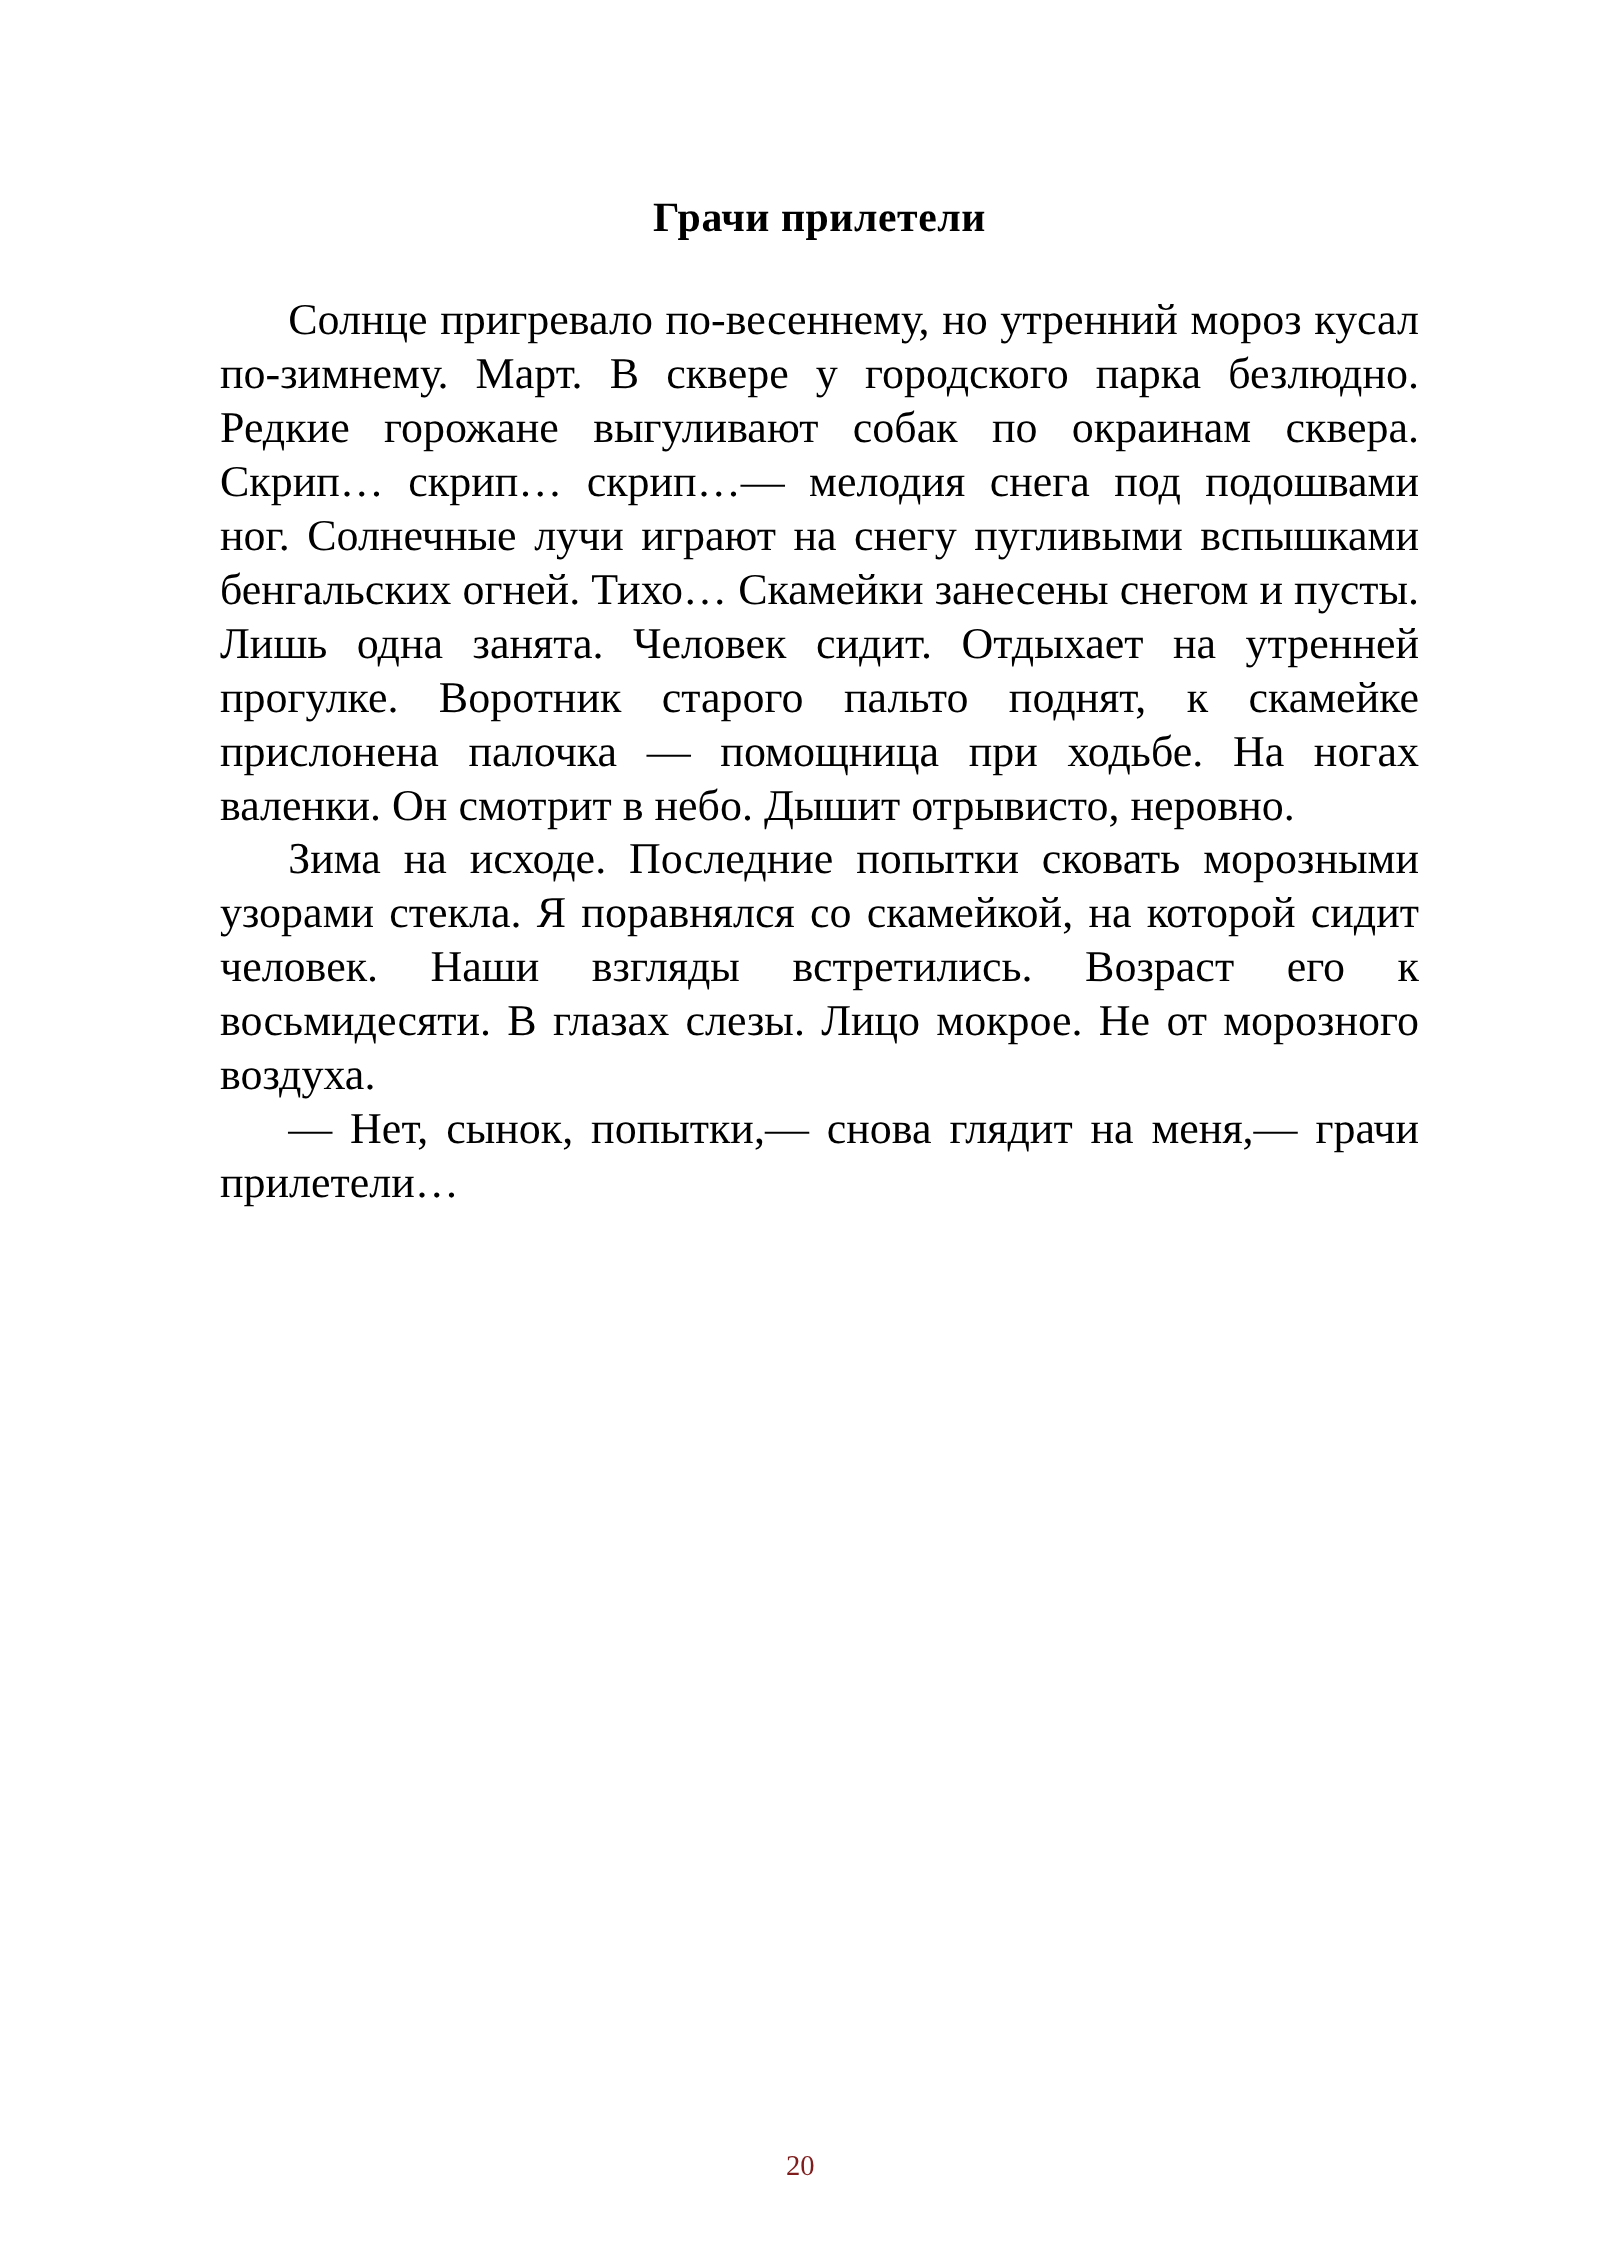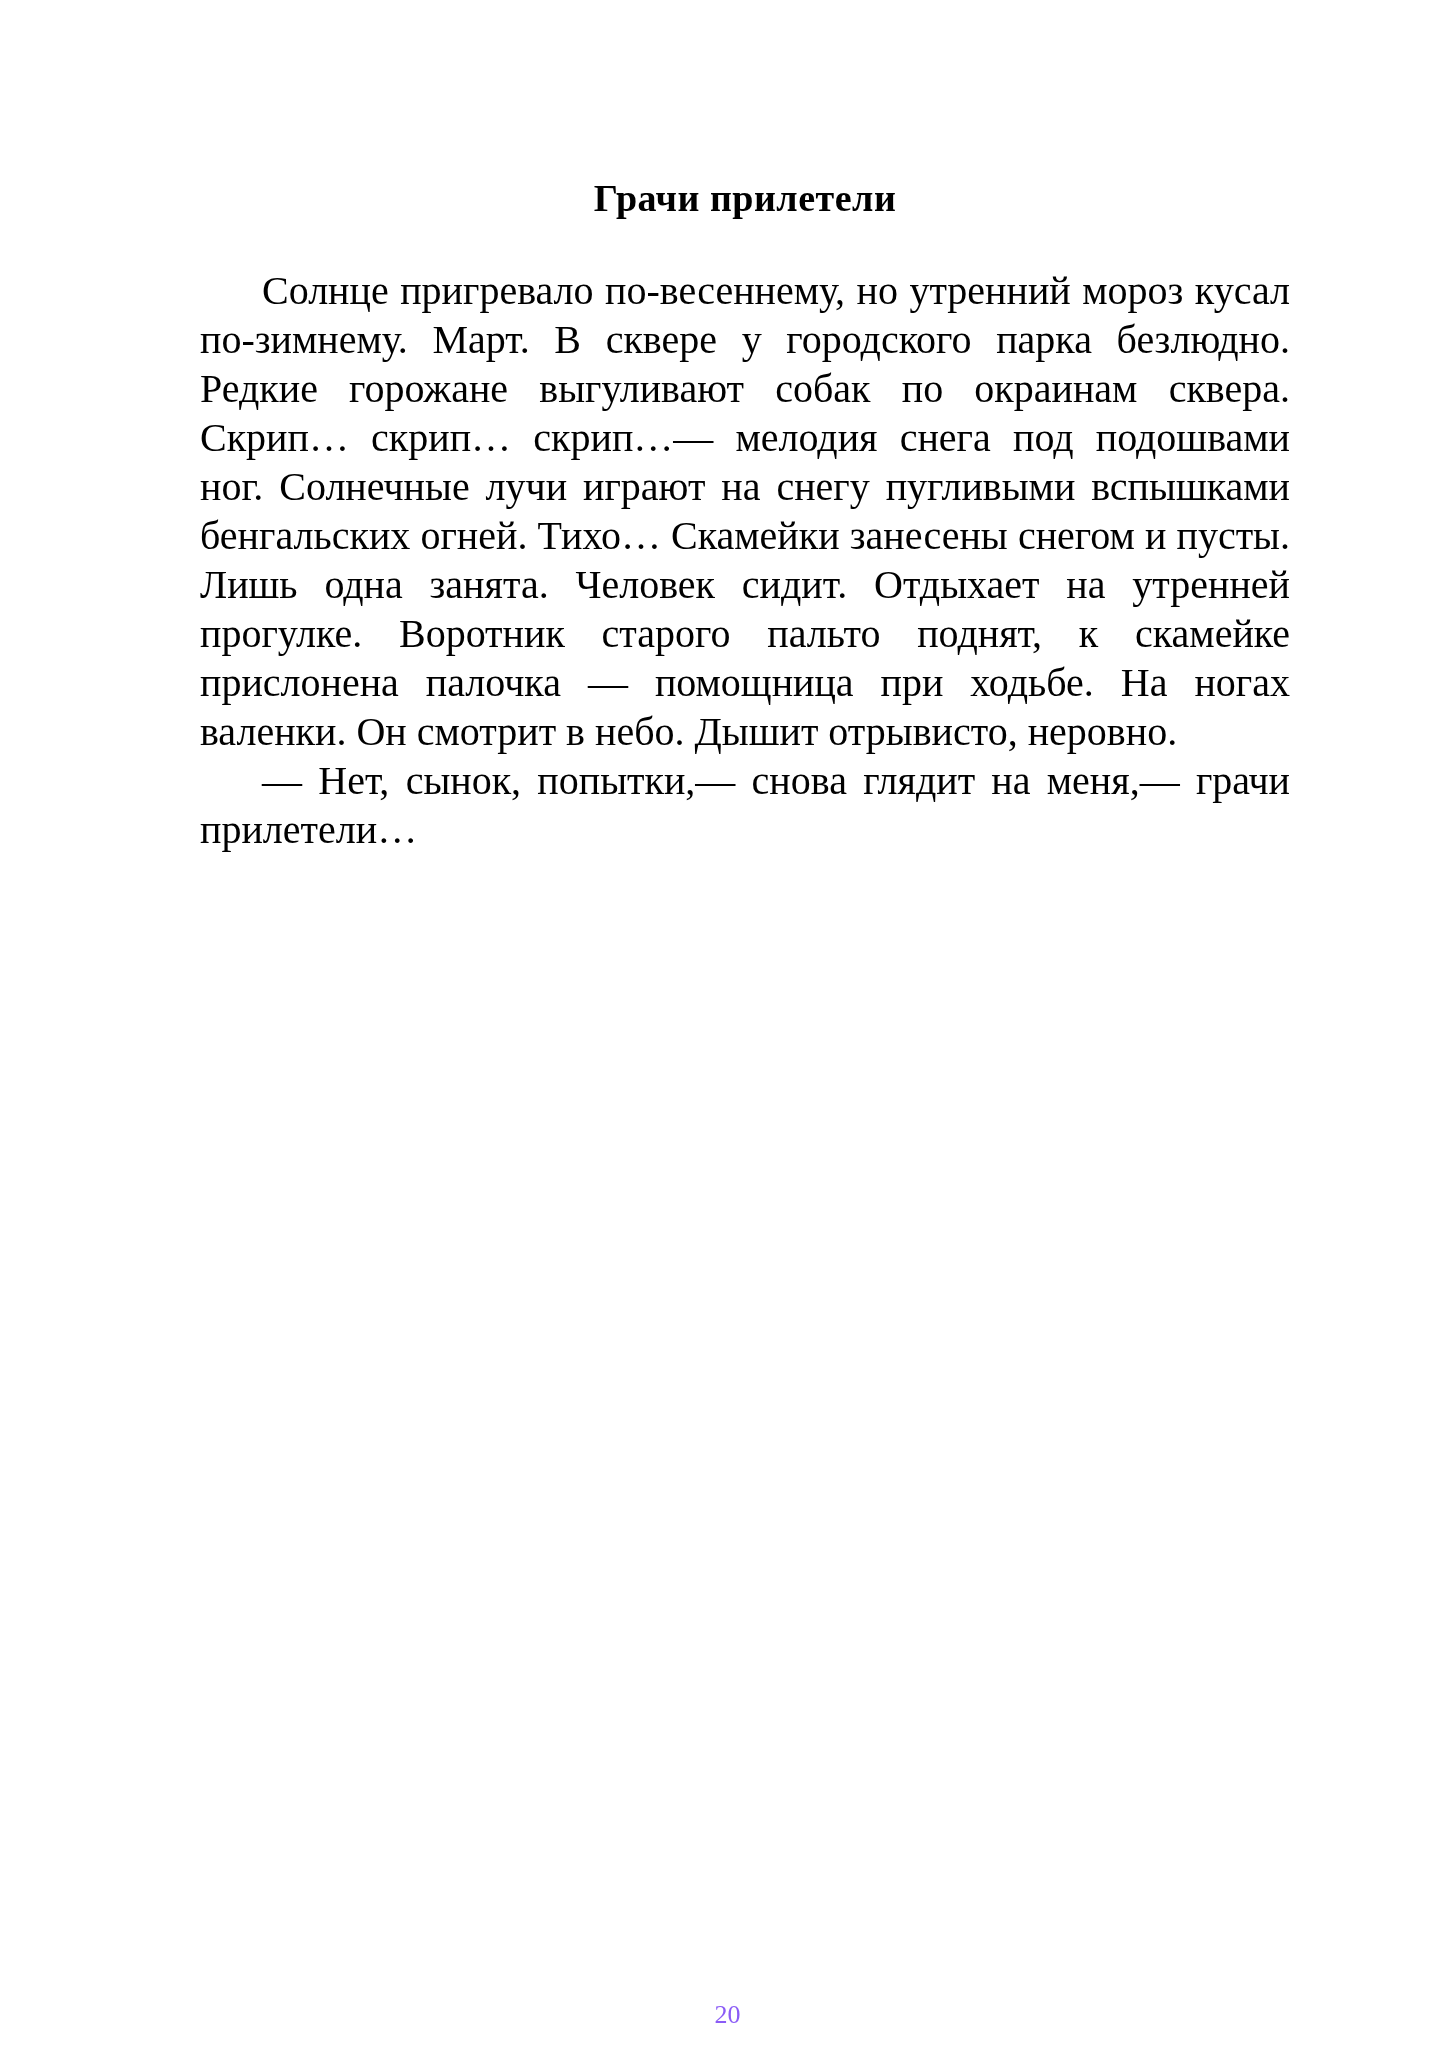--- a/index.html
+++ b/index.html
@@ -46,38 +46,39 @@
   .body-text + .body-text {
     margin-top: 0;
   }
   .indent {
     text-indent: 62px;
   }
   .page-number {
     position: absolute;
     left: 0;
     right: 0;
-    top: 1984px;
+    top: 1938px;
     text-align: center;
     font-family: "Liberation Serif", "DejaVu Serif", serif;
     font-size: 26px;
-    color: #8b5cf6;
+    color: #7f1d1d;
   }
 </style>
 </head>
 <body>
 
 <div class="page">
 
   <div class="content">
 
     <h1 class="doc-title">Грачи прилетели</h1>
 
     <p class="body-text indent">Солнце пригревало по-весеннему, но утренний мороз кусал по-зимнему. Март. В сквере у городского парка безлюдно. Редкие горожане выгуливают собак по окраинам сквера. Скрип… скрип… скрип…— мелодия снега под подошвами ног. Солнечные лучи играют на снегу пугливыми вспышками бенгальских огней. Тихо… Скамейки занесены снегом и пусты. Лишь одна занята. Человек сидит. Отдыхает на утренней прогулке. Воротник старого пальто поднят, к скамейке прислонена палочка — помощница при ходьбе. На ногах валенки. Он смотрит в небо. Дышит отрывисто, неровно.</p>
 
+    <p class="body-text indent">Зима на исходе. Последние попытки сковать морозными узорами стекла. Я поравнялся со скамейкой, на которой сидит человек. Наши взгляды встретились. Возраст его к восьмидесяти. В глазах слезы. Лицо мокрое. Не от морозного воздуха.</p>
 
 
     <p class="body-text indent">— Нет, сынок, попытки,— снова глядит на меня,— грачи прилетели…</p>
 
 
   </div>
 
   <div class="page-number">20</div>
 
 </div>

